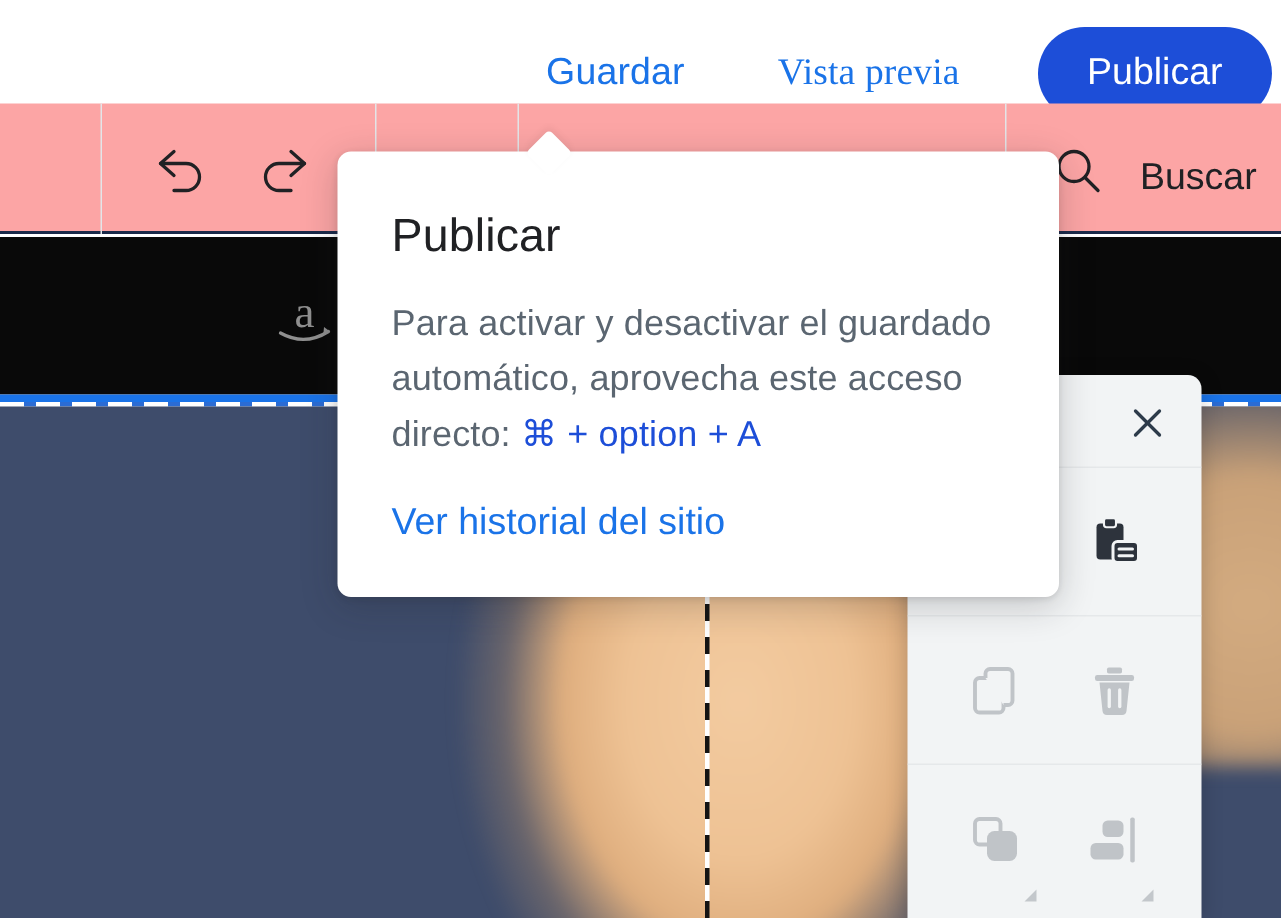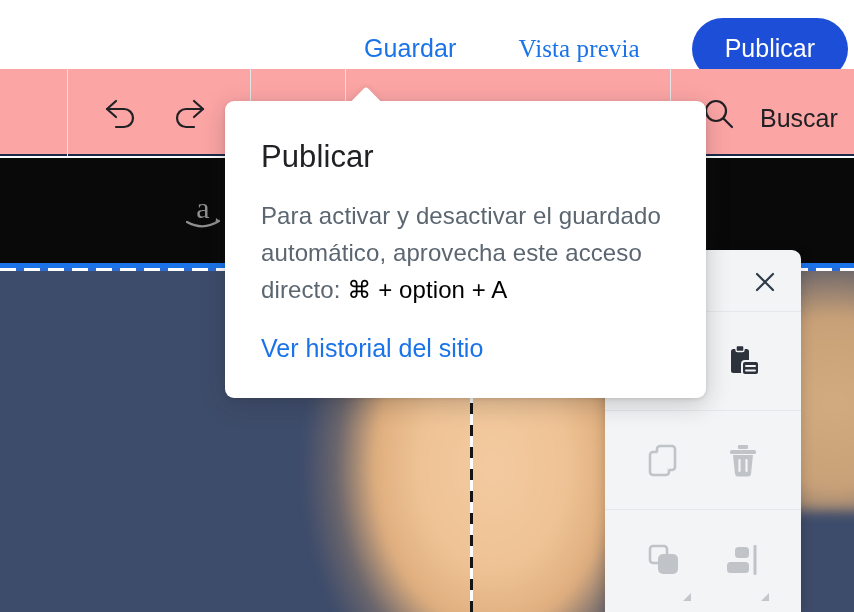--- a/index.html
+++ b/index.html
@@ -181,21 +181,21 @@
   .pop-inner { position: relative; padding: 39px 36px 0 36px; }
   .pop-title {
     font-size: 31px; color: #202124; font-weight: normal;
     letter-spacing: .1px; line-height: 1.1;
   }
   .pop-body {
     margin-top: 23px;
     font-size: 24px; line-height: 37px;
     color: #5b6671; letter-spacing: .1px;
   }
-  .pop-shortcut { color: #000000; }
+  .pop-shortcut { color: #1d4ed8; }
   .pop-link {
     display: inline-block; margin-top: 26px;
     font-size: 25px; color: #1a73e8;
     text-decoration: none; cursor: pointer;
   }
 </style>
 </head>
 <body>
 
 <div id="root">

